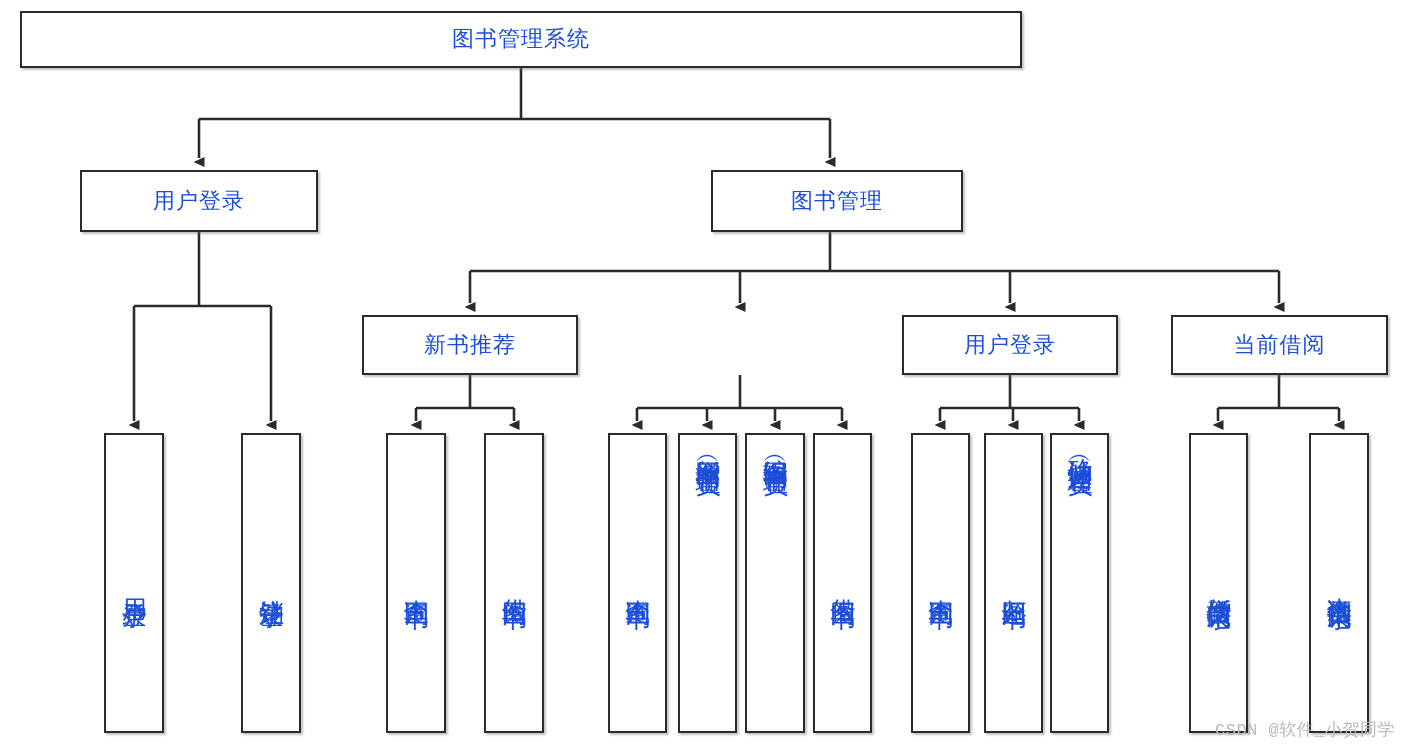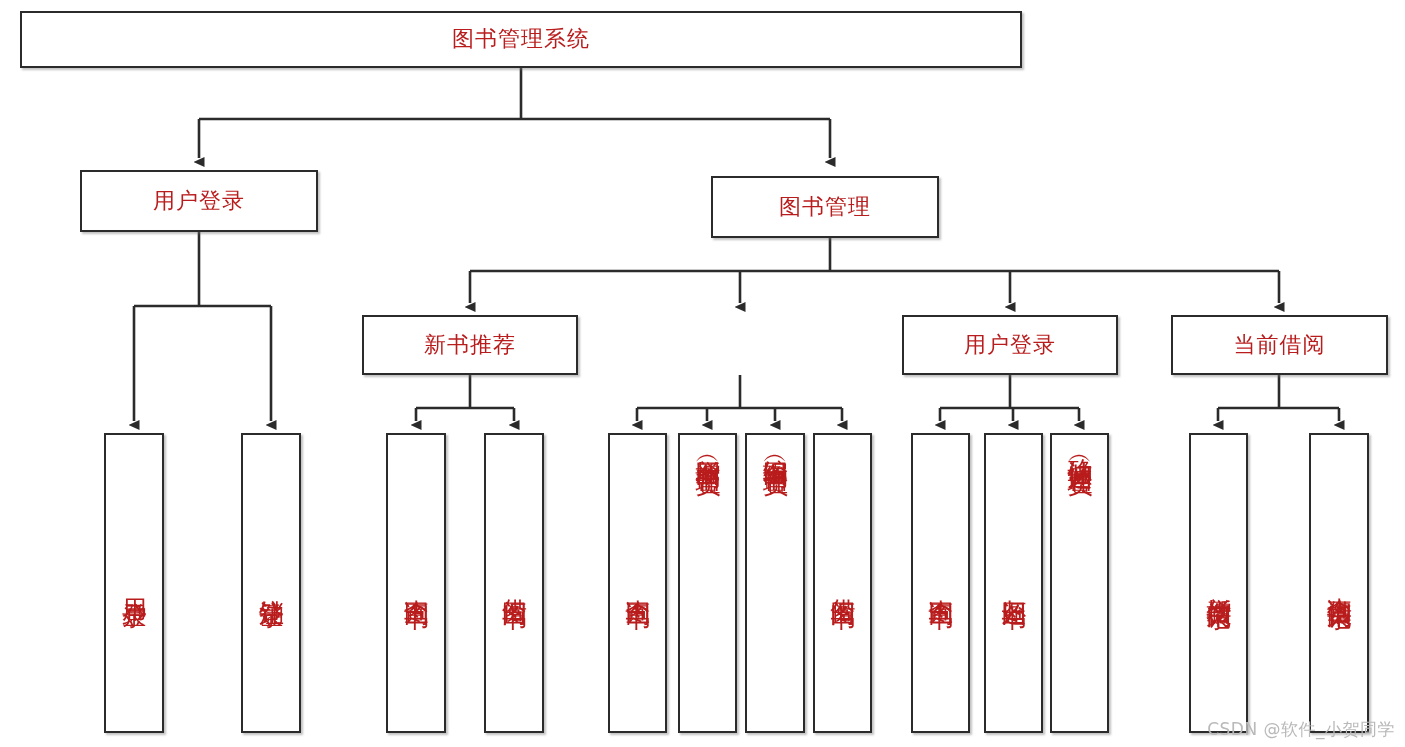--- a/index.html
+++ b/index.html
@@ -25,21 +25,21 @@
   }
   .node {
     position: absolute;
     box-sizing: border-box;
     background: #ffffff;
     border: 2px solid #2b2b2b;
     box-shadow: 2px 2px 2px rgba(120,120,120,0.45);
     display: flex;
     align-items: center;
     justify-content: center;
-    color: #b91c1c;
+    color: #1d4ed8;
   }
   .node.horiz .node-label {
     font-size: 22px;
     line-height: 1.2;
     letter-spacing: 1px;
     white-space: nowrap;
   }
   .node.vert {
     align-items: flex-start;
     justify-content: center;
@@ -58,20 +58,21 @@
     white-space: nowrap;
   }
   #watermark {
     position: absolute;
     right: 10px;
     bottom: 6px;
     font-size: 17px;
     color: #b9b9b9;
     white-space: nowrap;
     letter-spacing: 0.5px;
+    font-family: Liberation Mono, monospace;
   }
 </style>
 </head>
 <body>
 
 <div id="canvas">
 
   <svg class="connectors" viewBox="0 0 1405 747" xmlns="http://www.w3.org/2000/svg">
     <defs>
       <marker id="arrow" markerWidth="10" markerHeight="11" refX="1" refY="5.5" orient="auto" markerUnits="userSpaceOnUse">
@@ -122,21 +123,21 @@
     </g>
   </svg>
 
   <div class="node horiz" style="left: 20px; top: 11px; width: 1002px; height: 57px;">
     <span class="node-label">图书管理系统</span>
   </div>
 
   <div class="node horiz" style="left: 80px; top: 170px; width: 238px; height: 62px;">
     <span class="node-label">用户登录</span>
   </div>
-  <div class="node horiz" style="left: 711px; top: 176px; width: 228px; height: 62px;">
+  <div class="node horiz" style="left: 711px; top: 170px; width: 252px; height: 62px;">
     <span class="node-label">图书管理</span>
   </div>
 
   <div class="node horiz" style="left: 362px; top: 315px; width: 216px; height: 60px; justify-content: center;">
     <span class="node-label">新书推荐</span>
   </div>
   <div class="node horiz" style="left: 902px; top: 315px; width: 216px; height: 60px;">
     <span class="node-label">用户登录</span>
   </div>
   <div class="node horiz" style="left: 1171px; top: 315px; width: 217px; height: 60px;">

